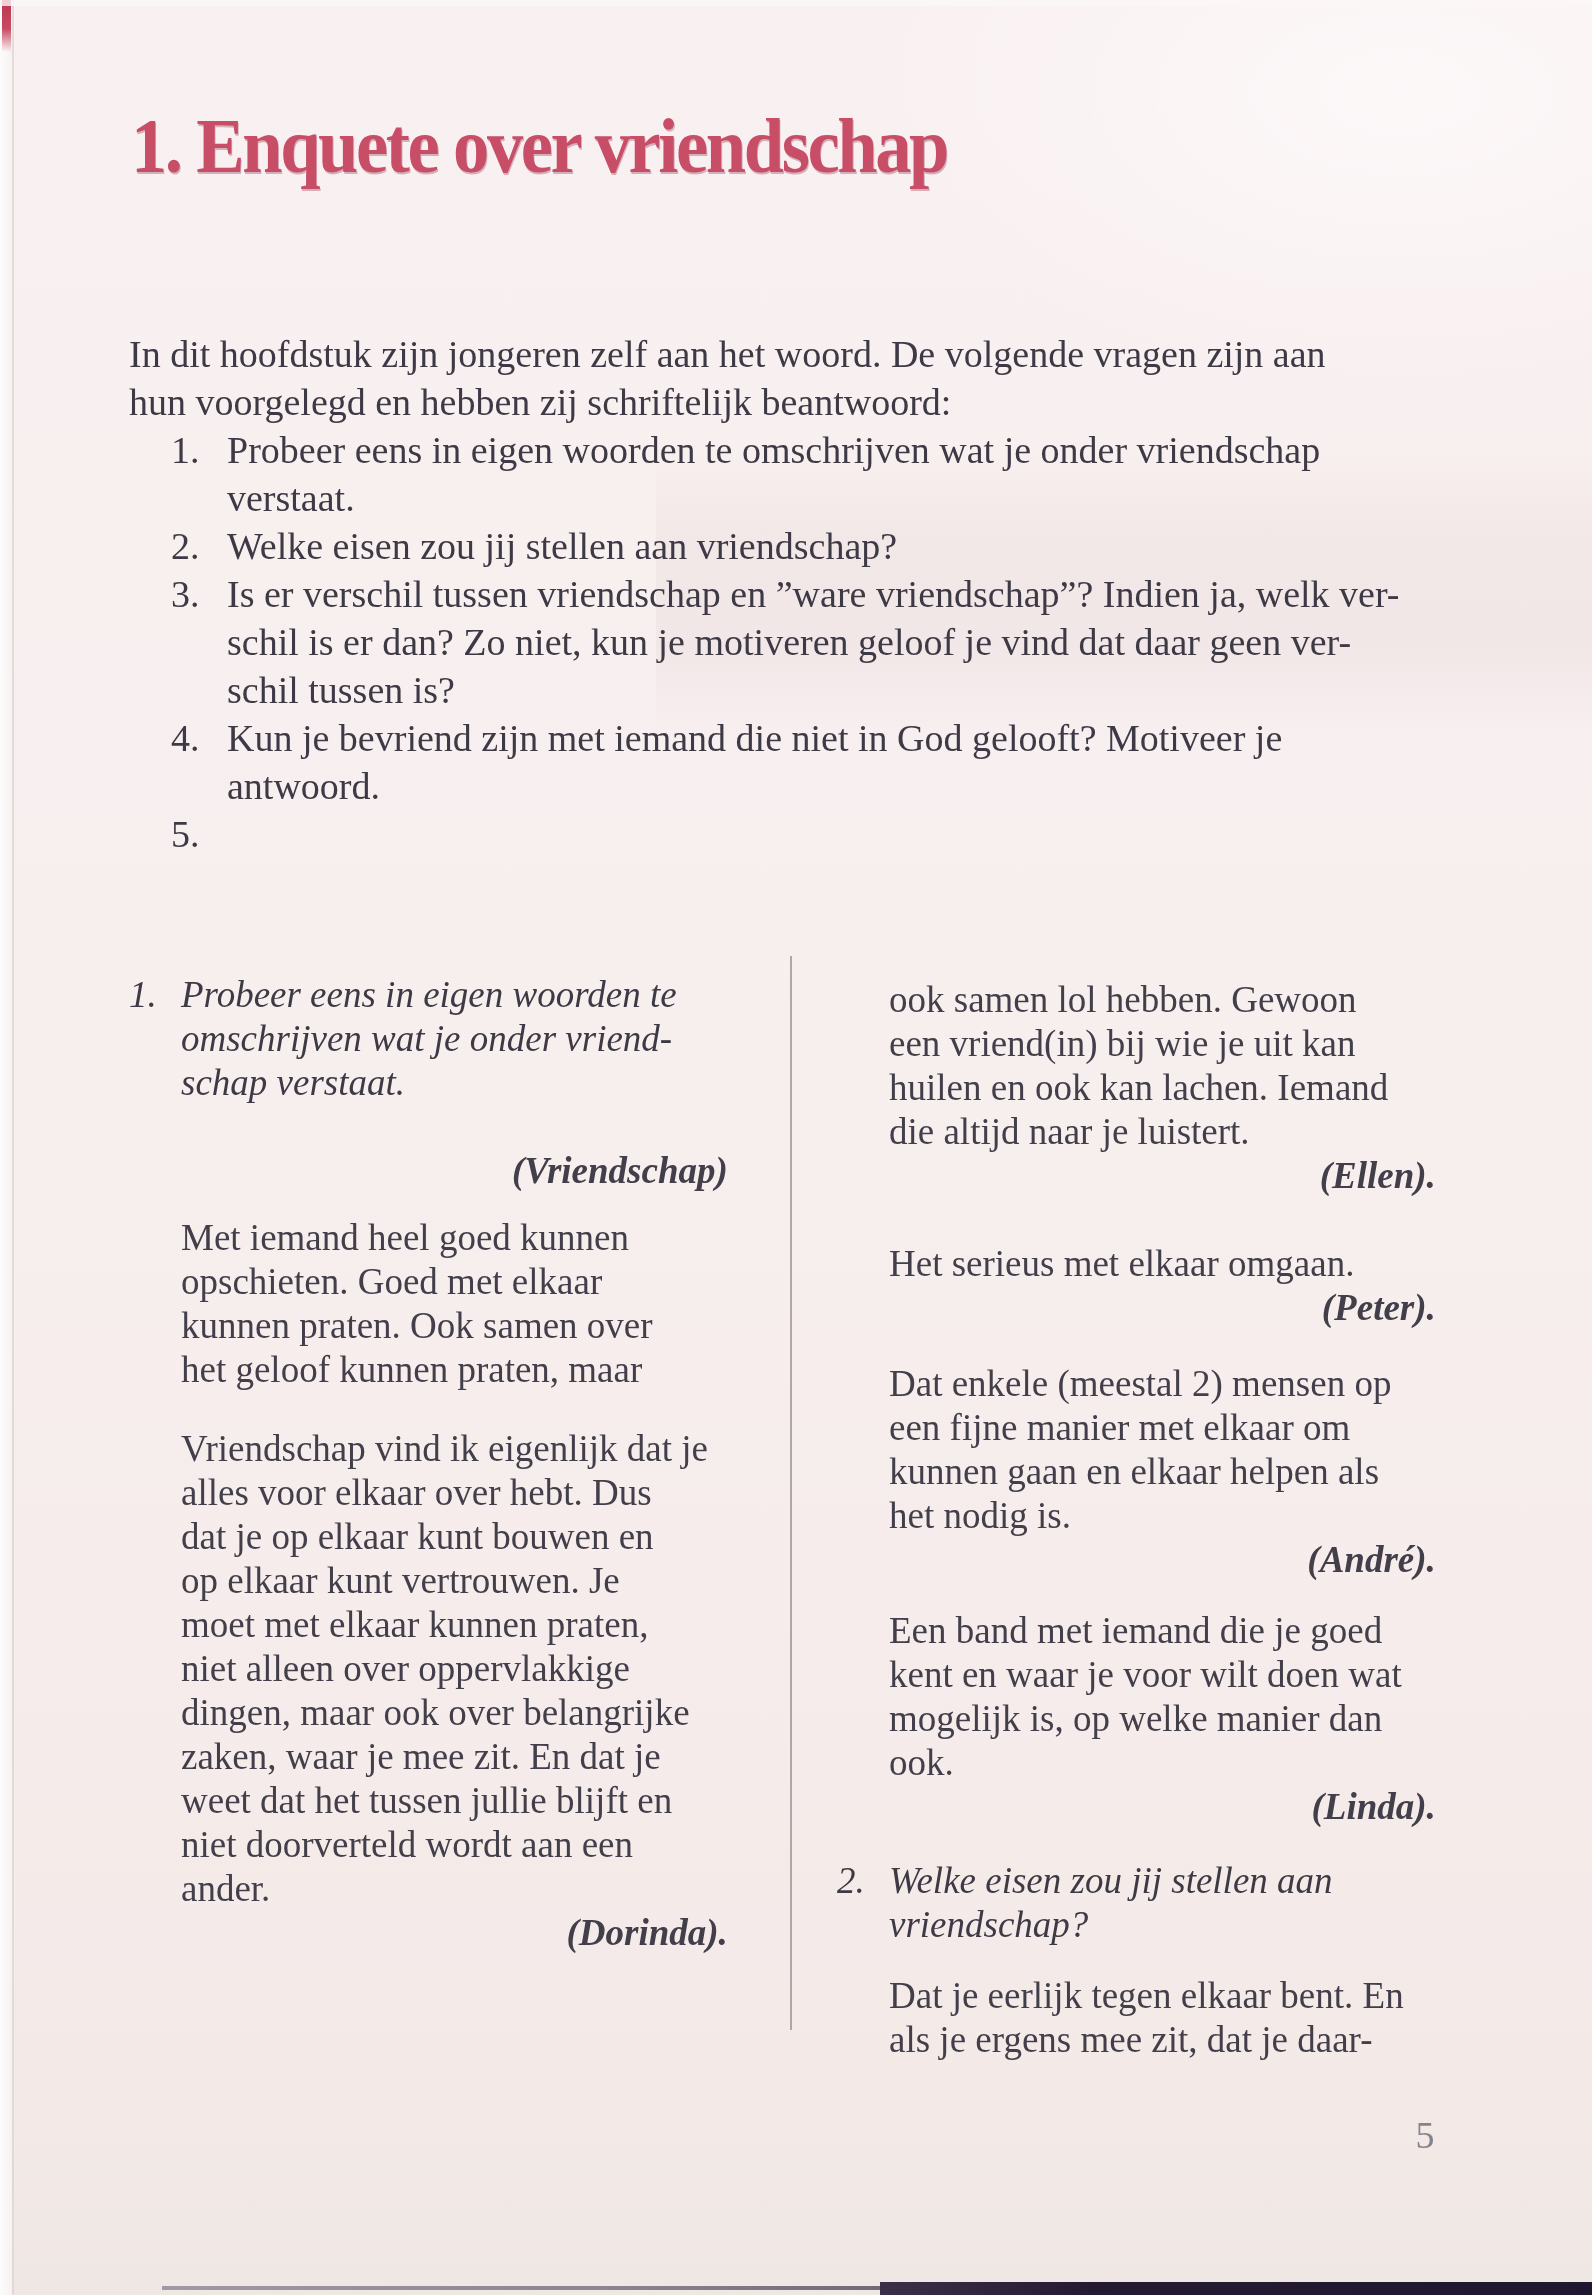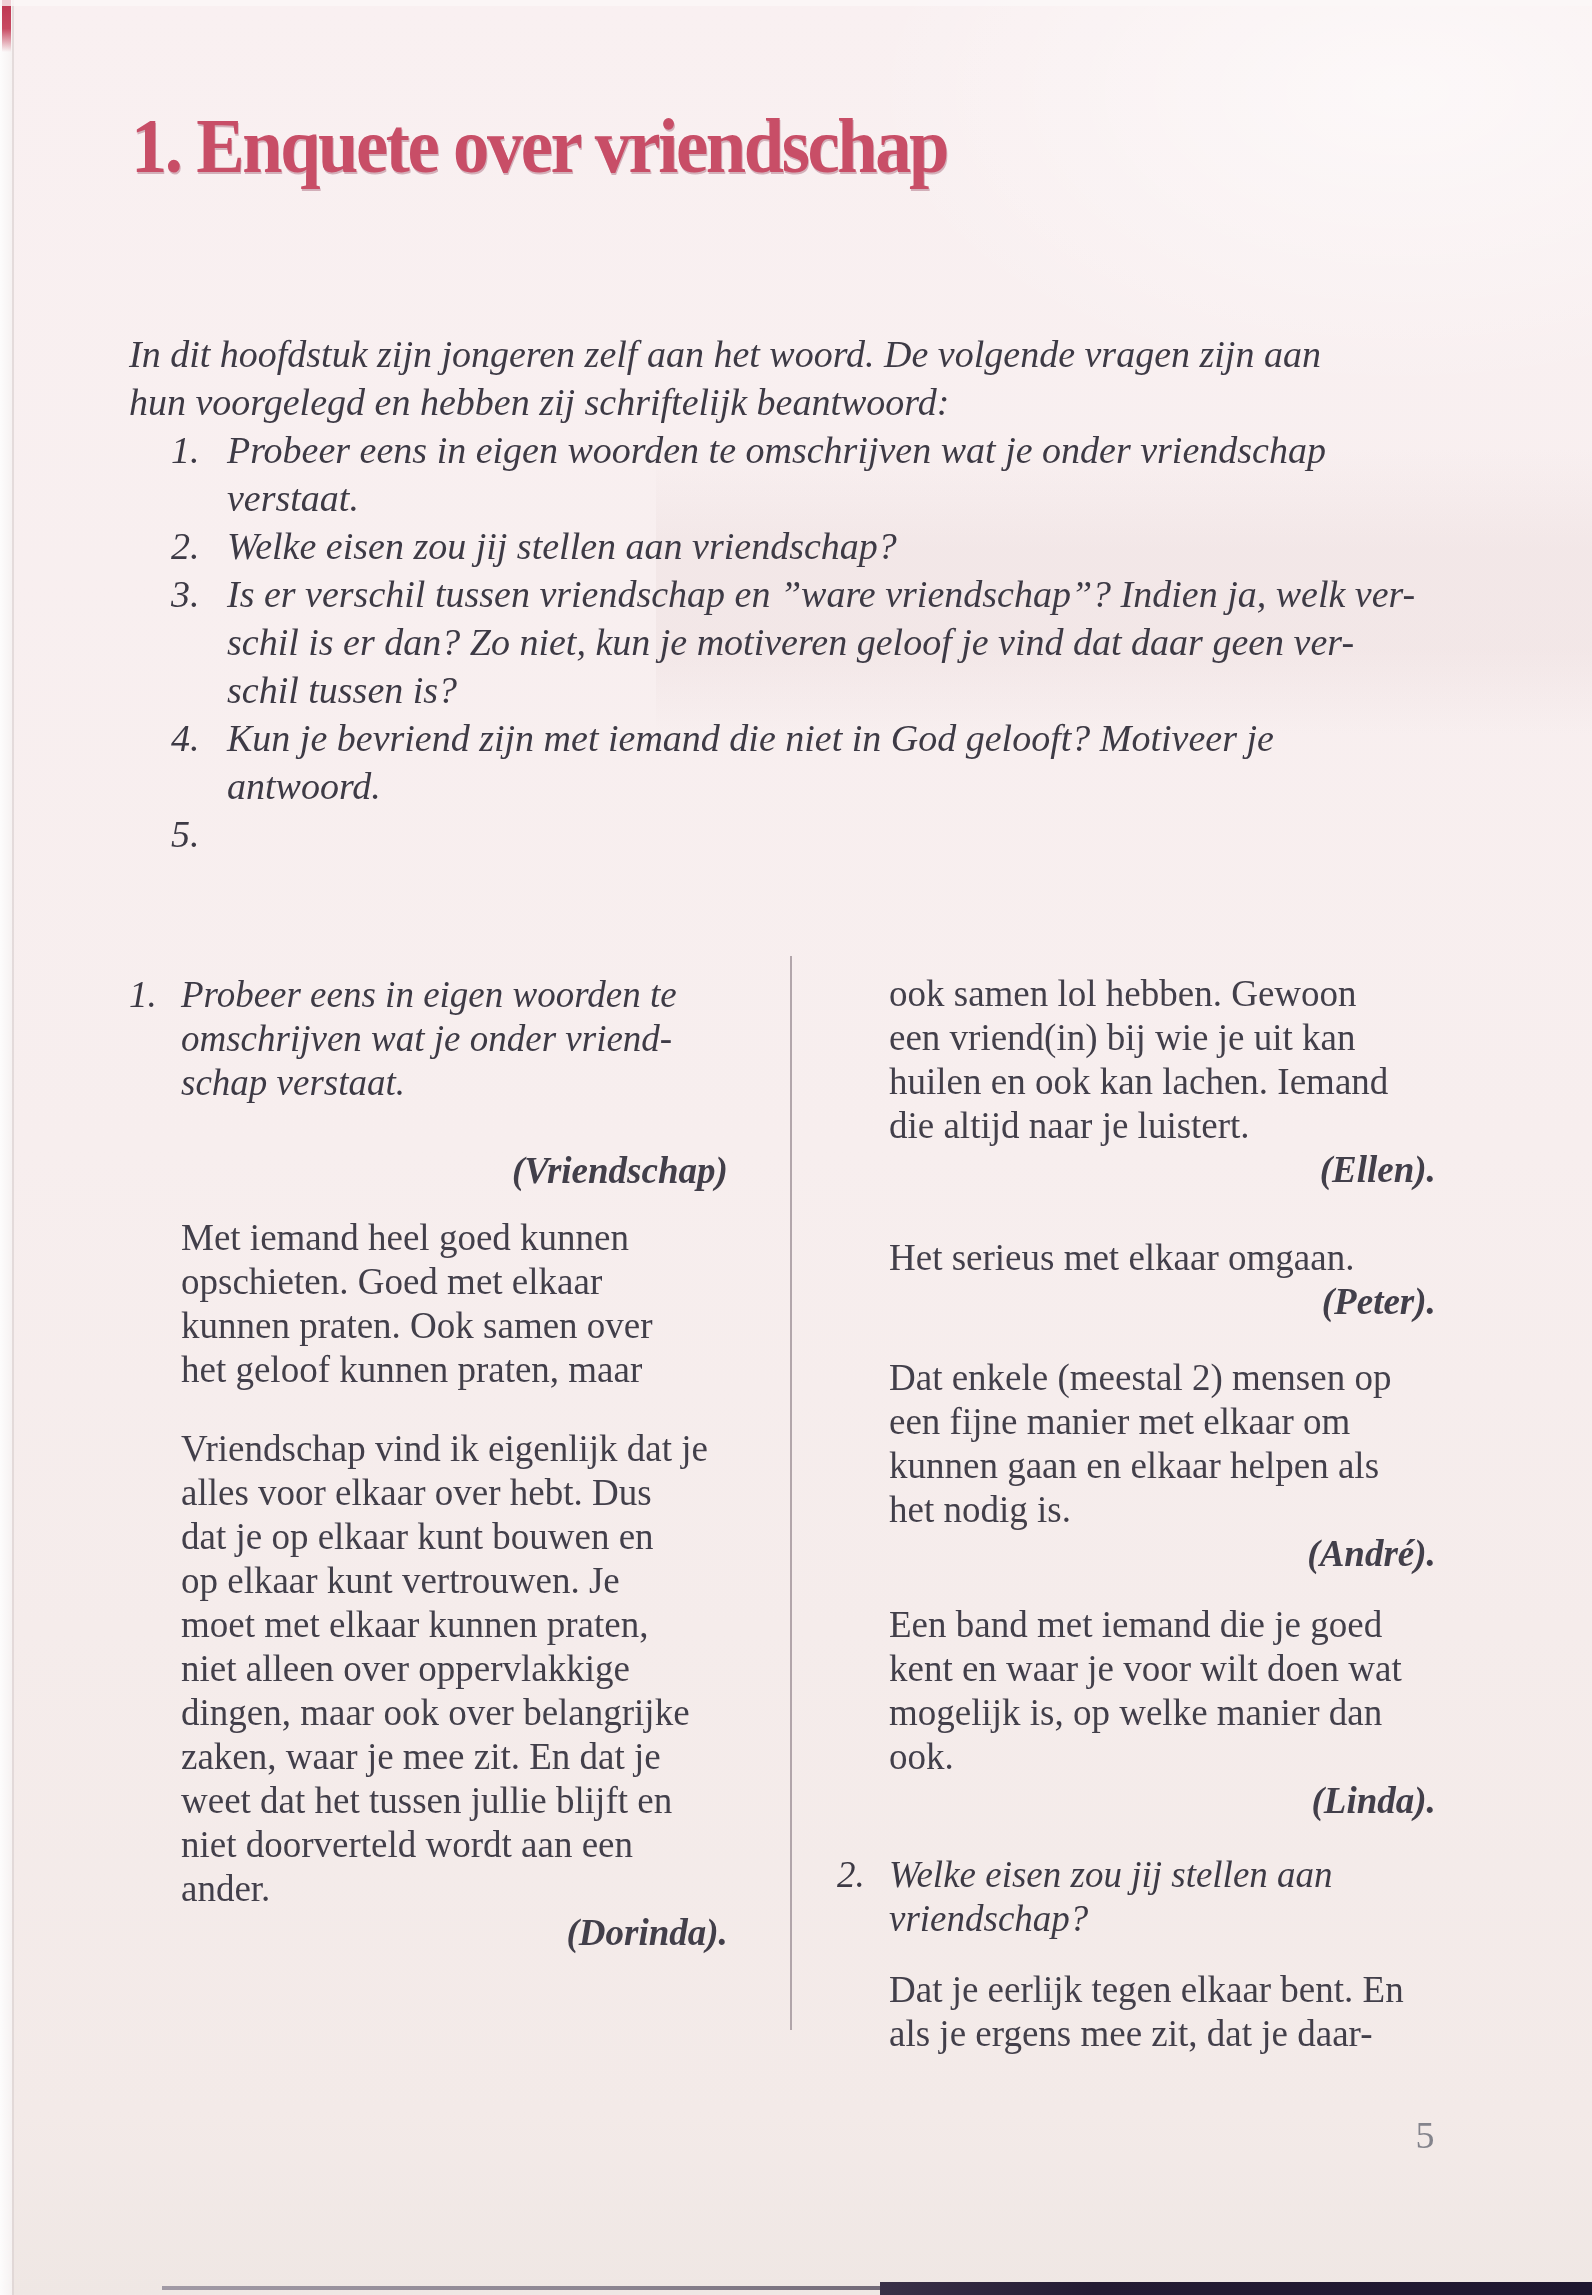--- a/index.html
+++ b/index.html
@@ -62,21 +62,20 @@
     color: #c84e67;
     transform: scaleX(0.93);
     transform-origin: left top;
     text-shadow: 0.9px 1.7px 0 rgba(139,56,82,0.35);
     white-space: pre;
   }
 
   
   .intro {
     left: 129px; top: 330px; width: 1346px;
-    font-style: italic;
     font-size: 38px;
     line-height: 48px;
     color: #3d3a45;
   }
   .intro-lead { margin: 0; white-space: pre; }
   .qitem { display: flex; padding-left: 42px; }
   .qitem .qnum { flex: 0 0 56px; white-space: pre; }
   .qitem .qtext { white-space: pre; }
 
   
@@ -183,21 +182,21 @@
 dingen, maar ook over belangrijke
 zaken, waar je mee zit. En dat je
 weet dat het tussen jullie blijft en
 niet doorverteld wordt aan een
 ander.</div>
       <div class="attr">(Dorinda).</div>
     </div>
   </section>
 
   <section class="abs column right">
-    <div class="answer" style="margin-top:4px">
+    <div class="answer" style="margin-top:10px">
       <div class="alines">ook samen lol hebben. Gewoon
 een vriend(in) bij wie je uit kan
 huilen en ook kan lachen. Iemand
 die altijd naar je luistert.</div>
       <div class="attr">(Ellen).</div>
     </div>
 
     <div class="answer" style="margin-top:44px">
       <div class="alines">Het serieus met elkaar omgaan.</div>
       <div class="attr">(Peter).</div>

